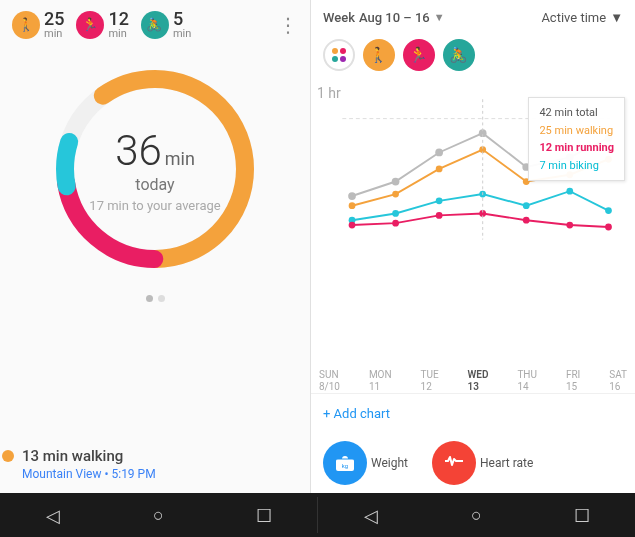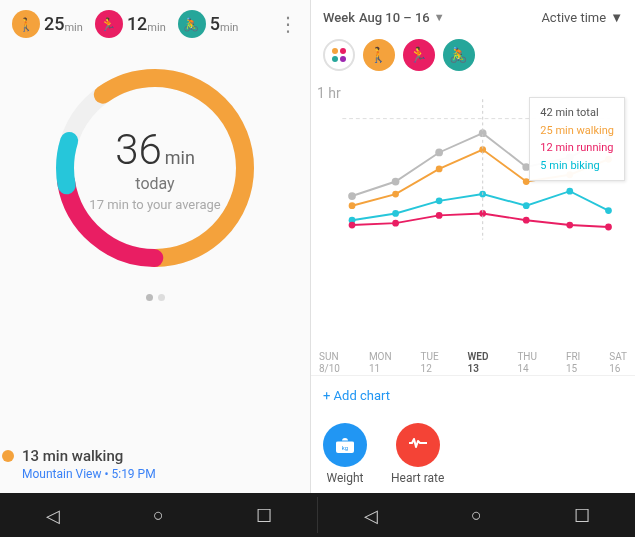--- a/index.html
+++ b/index.html
@@ -47,23 +47,22 @@
       border-radius: 50%;
       display: flex;
       align-items: center;
       justify-content: center;
       font-size: 13px;
       color: white;
     }
 
     .badge-text {
       display: flex;
-      flex-direction: row;
+      flex-direction: column;
       line-height: 1;
-      align-items: flex-end;
     }
 
     .badge-number {
       font-size: 18px;
       font-weight: 500;
       color: #333;
     }
 
     .badge-unit {
       font-size: 11px;
@@ -228,21 +227,21 @@
       border: 1px solid #e0e0e0;
       padding: 6px 10px;
       font-size: 11px;
       color: #555;
       line-height: 1.6;
       box-shadow: 1px 1px 3px rgba(0,0,0,0.1);
     }
 
     .tooltip-total { font-weight: 400; color: #555; }
     .tooltip-walking { color: #f4a23c; }
-    .tooltip-running { color: #e91e63; }
+    .tooltip-running { color: #e91e63; font-weight: bold; }
     .tooltip-biking { color: #00bcd4; }
 
     .x-axis-labels {
       display: flex;
       justify-content: space-between;
       padding: 0 8px;
       font-size: 10px;
       color: #aaa;
     }
 
@@ -273,21 +272,21 @@
     }
 
     .metric-cards {
       display: flex;
       gap: 24px;
       padding: 8px 12px;
     }
 
     .metric-card {
       display: flex;
-      flex-direction: column;
+      flex-direction: row;
       align-items: center;
       gap: 4px;
     }
 
     .metric-card-icon {
       width: 44px;
       height: 44px;
       border-radius: 50%;
       display: flex;
       align-items: center;
@@ -482,21 +481,21 @@
         <circle cx="295" cy="142" r="3.5" fill="#e91e63"></circle>
 
         <line x1="165" y1="10" x2="165" y2="155" stroke="#ccc" stroke-dasharray="3,3" stroke-width="1"></line>
       </svg>
 
       
       <div class="chart-tooltip">
         <div class="tooltip-total">42 min total</div>
         <div class="tooltip-walking">25 min walking</div>
         <div class="tooltip-running">12 min running</div>
-        <div class="tooltip-biking">5 min biking</div>
+        <div class="tooltip-biking">7 min biking</div>
       </div>
     </div>
 
     <div class="x-axis-labels">
       <div class="x-axis-label">
         <div>SUN</div>
         <div>8/10</div>
       </div>
       <div class="x-axis-label">
         <div>MON</div>

